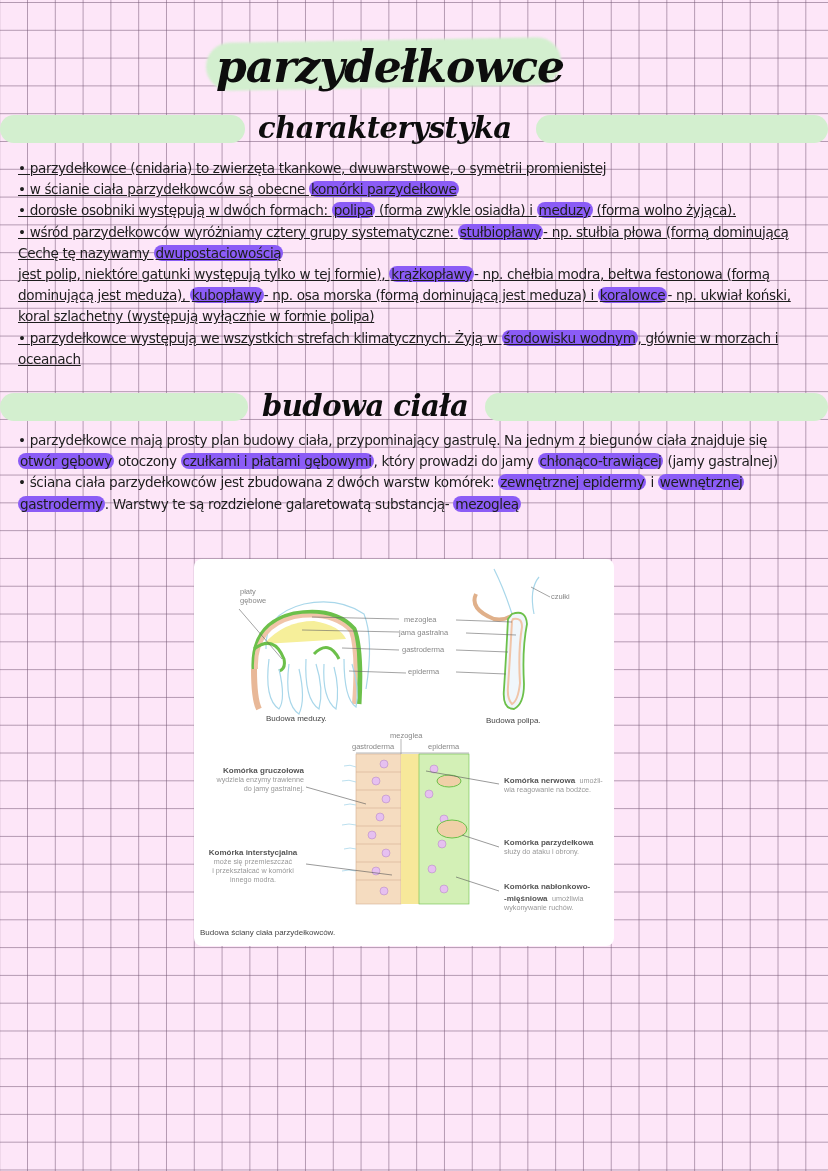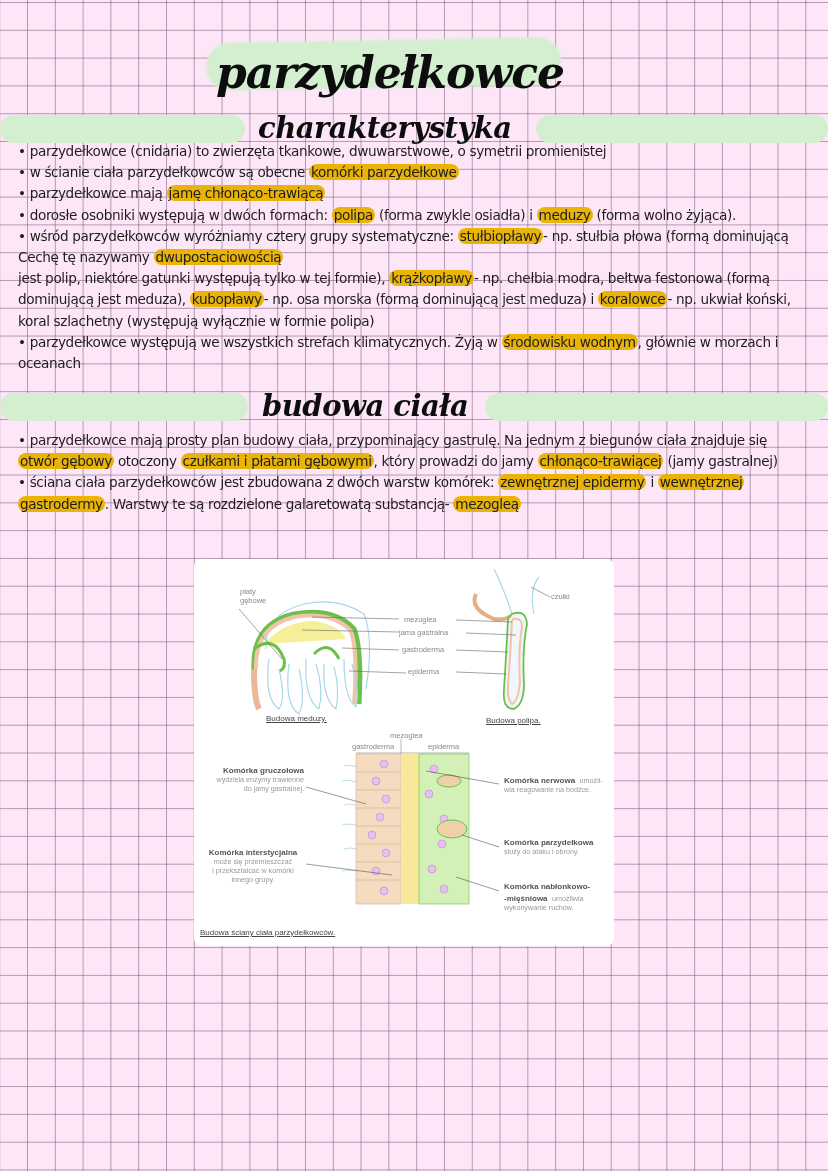--- a/index.html
+++ b/index.html
@@ -15,63 +15,62 @@
     color: #1a1a1a;
   }
   .abs { position: absolute; }
   .title-wrap { left: 200px; top: 30px; width: 380px; height: 62px; }
   .title-blob {
     position: absolute; left: 6px; top: 10px; width: 355px; height: 48px;
     background: #d3efcf; border-radius: 30px; filter: blur(1px);
     transform: rotate(-1deg);
   }
   .title-text {
-    position: absolute; left: 0; top: 12px; width: 380px; text-align: center;
+    position: absolute; left: 0; top: 6px; width: 380px; text-align: center;
     font-family: "DejaVu Serif", serif; font-weight: bold; font-style: italic;
     font-size: 44px; line-height: 62px; color: #0d0d0d; letter-spacing: -1px;
   }
   .band { position: absolute; height: 28px; background: #d3efcf; border-radius: 14px; }
   .heading {
     position: absolute; font-family: "DejaVu Serif", serif; font-weight: bold; font-style: italic;
     font-size: 29px; line-height: 36px; color: #0d0d0d; letter-spacing: -0.5px; white-space: nowrap;
   }
   .body-text {
     position: absolute; left: 18px; width: 800px;
     font-family: "DejaVu Sans", sans-serif; font-size: 13.6px; line-height: 21.2px;
     color: #1d1d1d; letter-spacing: -0.35px;
   }
   .body-text .line { white-space: nowrap; display: block; height: 21.2px; }
-  .hl { background: #eab308; border-radius: 9px; padding: 0 2px; }
+  .hl { background: #8b5cf6; border-radius: 9px; padding: 0 2px; }
   .diagram {
     position: absolute; left: 194px; top: 559px; width: 420px; height: 387px;
     background: #ffffff;
     font-family: "Liberation Sans", sans-serif;
     border-radius: 8px;
   }
   .dlabel { position: absolute; font-size: 7.5px; color: #888; white-space: nowrap; }
-  .dcap { position: absolute; font-size: 8px; color: #444; white-space: nowrap; text-decoration: underline; }
+  .dcap { position: absolute; font-size: 8px; color: #444; white-space: nowrap; }
   .dbold { font-weight: bold; color: #555; font-size: 8px; }
   .dsub { color: #999; font-size: 7.2px; }
 </style>
 </head>
 <body>
 
 <div class="abs title-wrap">
   <div class="title-blob"></div>
   <div class="title-text">parzydełkowce</div>
 </div>
 
 <div class="band" style="left:0;top:115px;width:245px;"></div>
 <div class="band" style="left:536px;top:115px;width:292px;"></div>
 <div class="heading" style="left:258px;top:110px;">charakterystyka</div>
 
-<div class="body-text" style="top:141px;" id="sec0">
+<div class="body-text" style="top:158px;text-decoration:underline;" id="sec0">
     <span class="line"><span>• parzydełkowce (cnidaria) to zwierzęta tkankowe, dwuwarstwowe, o symetrii promienistej</span></span>
     <span class="line"><span>• w ścianie ciała parzydełkowców są obecne </span><span class="hl">komórki parzydełkowe</span></span>
-    <span class="line"><span>• parzydełkowce mają </span><span class="hl">jamę chłonąco-trawiącą</span></span>
     <span class="line"><span>• dorosłe osobniki występują w dwóch formach: </span><span class="hl">polipa</span><span> (forma zwykle osiadła) i </span><span class="hl">meduzy</span><span> (forma wolno żyjąca).</span></span>
     <span class="line"><span>• wśród parzydełkowców wyróżniamy cztery grupy systematyczne: </span><span class="hl">stułbiopławy</span><span>- np. stułbia płowa (formą dominującą</span></span>
     <span class="line"><span>Cechę tę nazywamy </span><span class="hl">dwupostaciowością</span></span>
     <span class="line"><span>jest polip, niektóre gatunki występują tylko w tej formie), </span><span class="hl">krążkopławy</span><span>- np. chełbia modra, bełtwa festonowa (formą</span></span>
     <span class="line"><span>dominującą jest meduza), </span><span class="hl">kubopławy</span><span>- np. osa morska (formą dominującą jest meduza) i </span><span class="hl">koralowce</span><span>- np. ukwiał koński,</span></span>
     <span class="line"><span>koral szlachetny (występują wyłącznie w formie polipa)</span></span>
     <span class="line"><span>• parzydełkowce występują we wszystkich strefach klimatycznych. Żyją w </span><span class="hl">środowisku wodnym</span><span>, głównie w morzach i</span></span>
     <span class="line"><span>oceanach</span></span>
   </div>
 
@@ -189,21 +188,21 @@
 
   <div style="position:absolute;left:8px;top:207px;width:102px;text-align:right;line-height:9px;">
     <div class="dbold">Komórka gruczołowa</div>
     <div class="dsub">wydziela enzymy trawienne</div>
     <div class="dsub">do jamy gastralnej.</div>
   </div>
   <div style="position:absolute;left:8px;top:289px;width:102px;text-align:center;line-height:9px;">
     <div class="dbold">Komórka interstycjalna</div>
     <div class="dsub">może się przemieszczać</div>
     <div class="dsub">i przekształcać w komórki</div>
-    <div class="dsub">innego grupy.</div>
+    <div class="dsub">innego modra.</div>
   </div>
   <div style="position:absolute;left:310px;top:214px;width:110px;line-height:9px;">
     <div><span class="dbold">Komórka nerwowa</span> <span class="dsub">umożli-</span></div>
     <div class="dsub">wia reagowanie na bodźce.</div>
   </div>
   <div style="position:absolute;left:310px;top:279px;width:110px;line-height:9px;">
     <div class="dbold">Komórka parzydełkowa</div>
     <div class="dsub">służy do ataku i obrony.</div>
   </div>
   <div style="position:absolute;left:310px;top:323px;width:110px;line-height:9px;">

